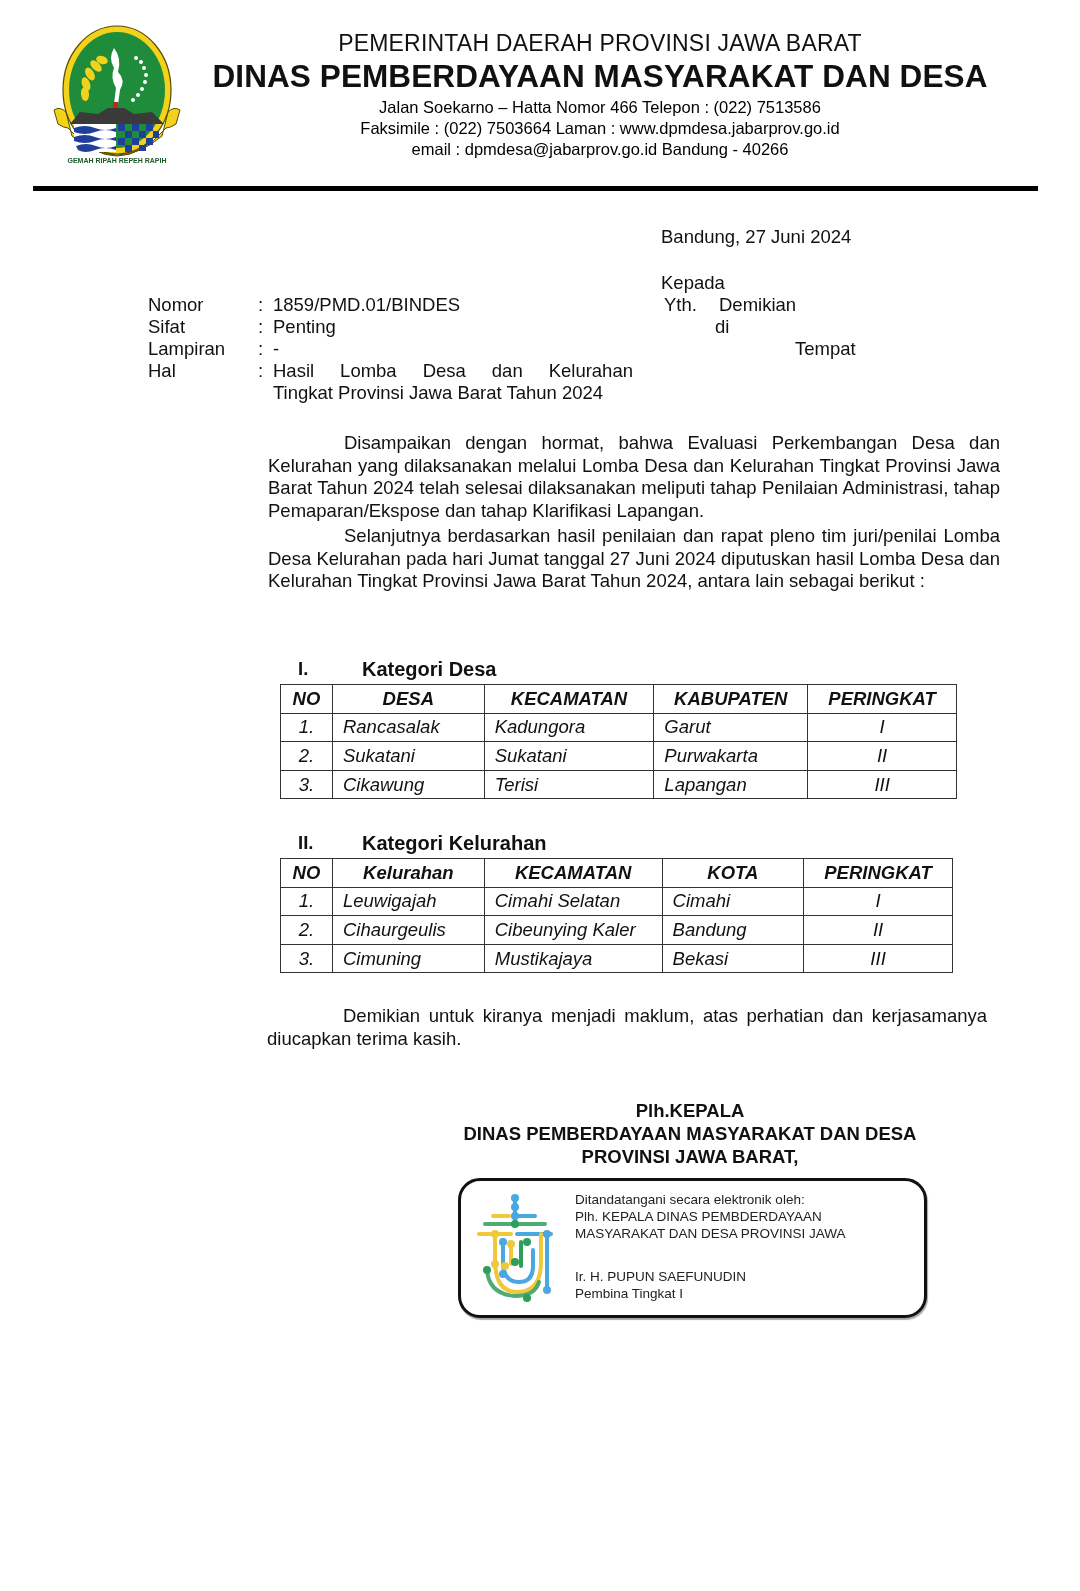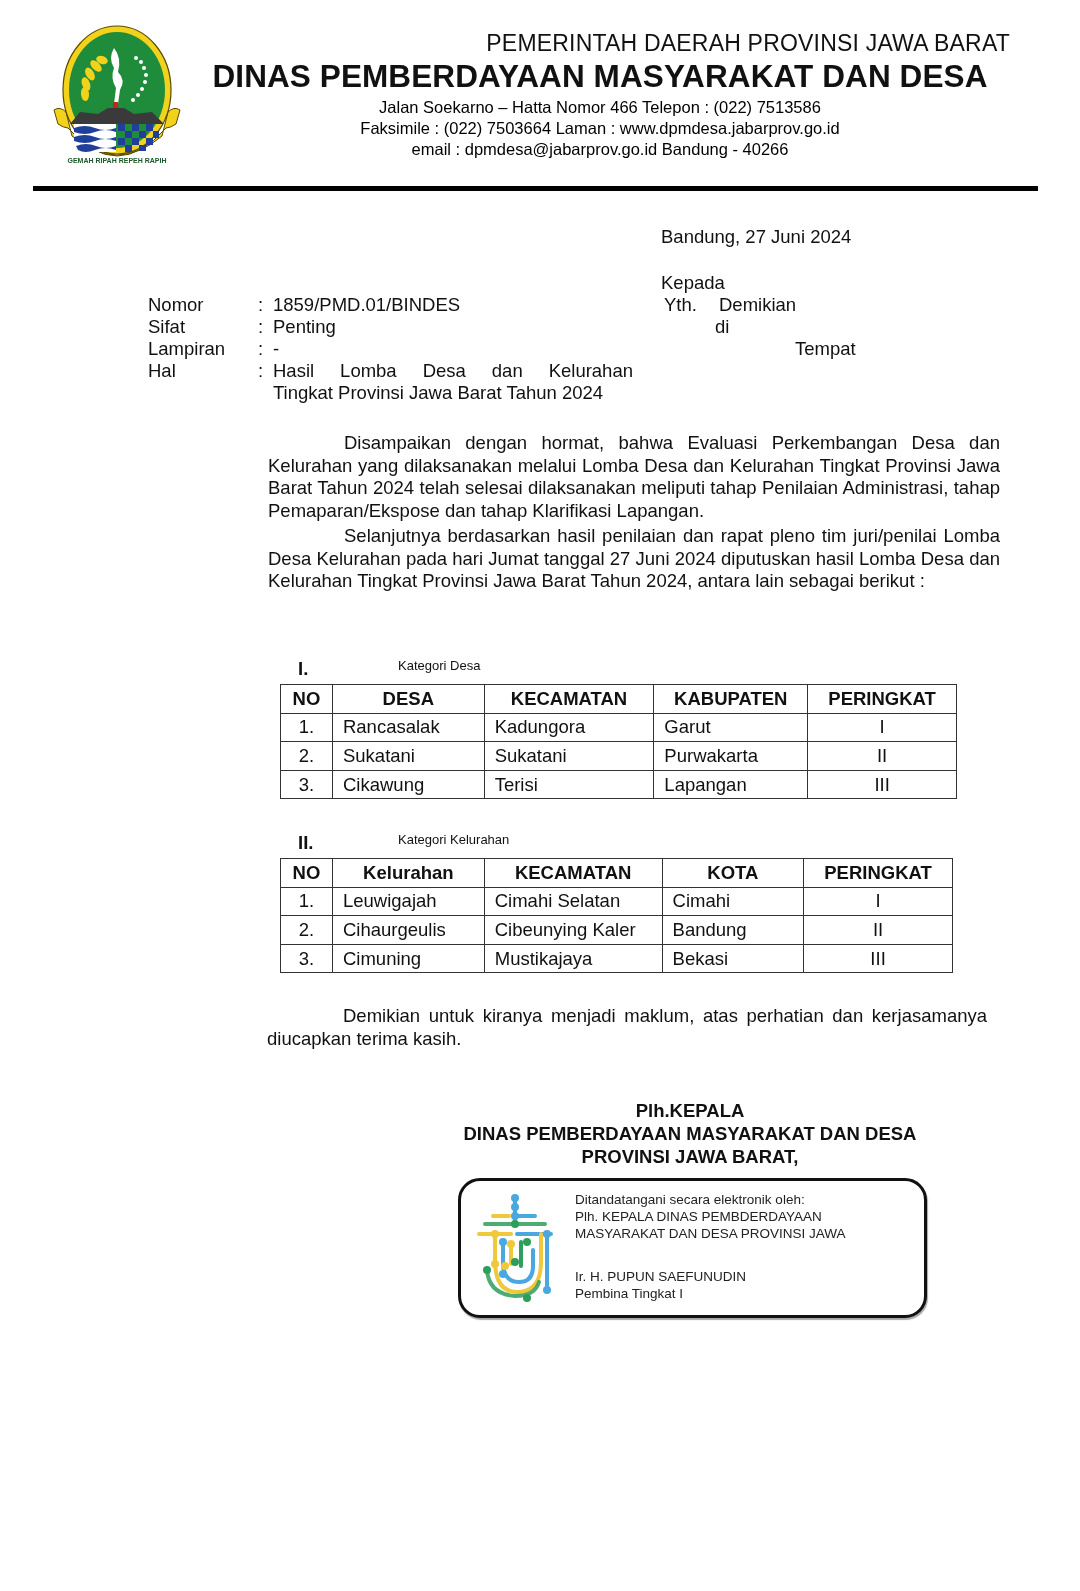--- a/index.html
+++ b/index.html
@@ -3,43 +3,43 @@
 <meta charset="utf-8">
 <style>
   * { box-sizing: border-box; margin: 0; padding: 0; }
   html, body { width: 1080px; height: 1591px; background: #ffffff; }
   body { position: relative; font-family: "Liberation Sans", sans-serif; color: #111; overflow: hidden; }
   .abs { position: absolute; }
   .nowrap { white-space: nowrap; }
 
   
   #logo { left: 52px; top: 24px; width: 130px; height: 144px; }
-  .lh-line1 { left: 190px; width: 820px; top: 30px; text-align: right; font-size: 23px; letter-spacing: 0.2px; color: #111; }
+  .lh-line1 { left: 190px; width: 820px; top: 30px; text-align: center; font-size: 23px; letter-spacing: 0.2px; color: #111; }
   .lh-line2 { left: 190px; width: 820px; top: 58px; text-align: center; font-size: 31.5px; font-weight: bold; letter-spacing: 0.1px; color: #111; }
   .lh-addr { left: 190px; width: 820px; text-align: center; font-size: 16.5px; color: #000000; }
   #rule { left: 33px; top: 186px; width: 1005px; height: 5px; background: #000; }
 
   .t17 { font-size: 18.5px; line-height: 22px; }
 
   
   .meta-label { left: 148px; }
   .meta-colon { left: 258px; }
   .meta-val { left: 273px; }
 
   
   .para { left: 268px; width: 732px; font-size: 18.5px; line-height: 22.6px; text-align: justify; text-align-last: left; }
   .para .indent { display: inline-block; width: 76px; }
 
   
   table.res { border-collapse: collapse; font-size: 18.5px; }
-  table.res th, table.res td { border: 1.4px solid #333; height: 28.6px; padding: 0 10px; text-align: left; font-weight: normal; white-space: nowrap; }
+  table.res th, table.res td { border: 1.4px solid #333; height: 28.6px; padding: 0 10px; text-align: left; font-weight: normal; white-space: nowrap; font-style: italic; }
   table.res th { font-weight: bold; text-align: center; }
   table.res td.c { text-align: center; }
   .cat-num { font-weight: bold; font-size: 18.5px; }
-  .cat-title { font-weight: normal; font-size: 13px; margin-left: 36px; }
+  .cat-title { font-weight: bold; font-size: 20px; }
 
   
   .sig-line { left: 380px; width: 620px; text-align: center; font-weight: bold; font-size: 18.5px; }
   #esign-box { left: 458px; top: 1178px; width: 469px; height: 140px; border: 3px solid #111; border-radius: 22px; box-shadow: 1px 2px 1px rgba(0,0,0,0.35); background: #fff; }
   .es-text { font-size: 13.5px; color: #222; line-height: 16.4px; }
   #esign-logo { left: 475px; top: 1190px; width: 80px; height: 112px; }
 </style>
 </head>
 <body>
 

